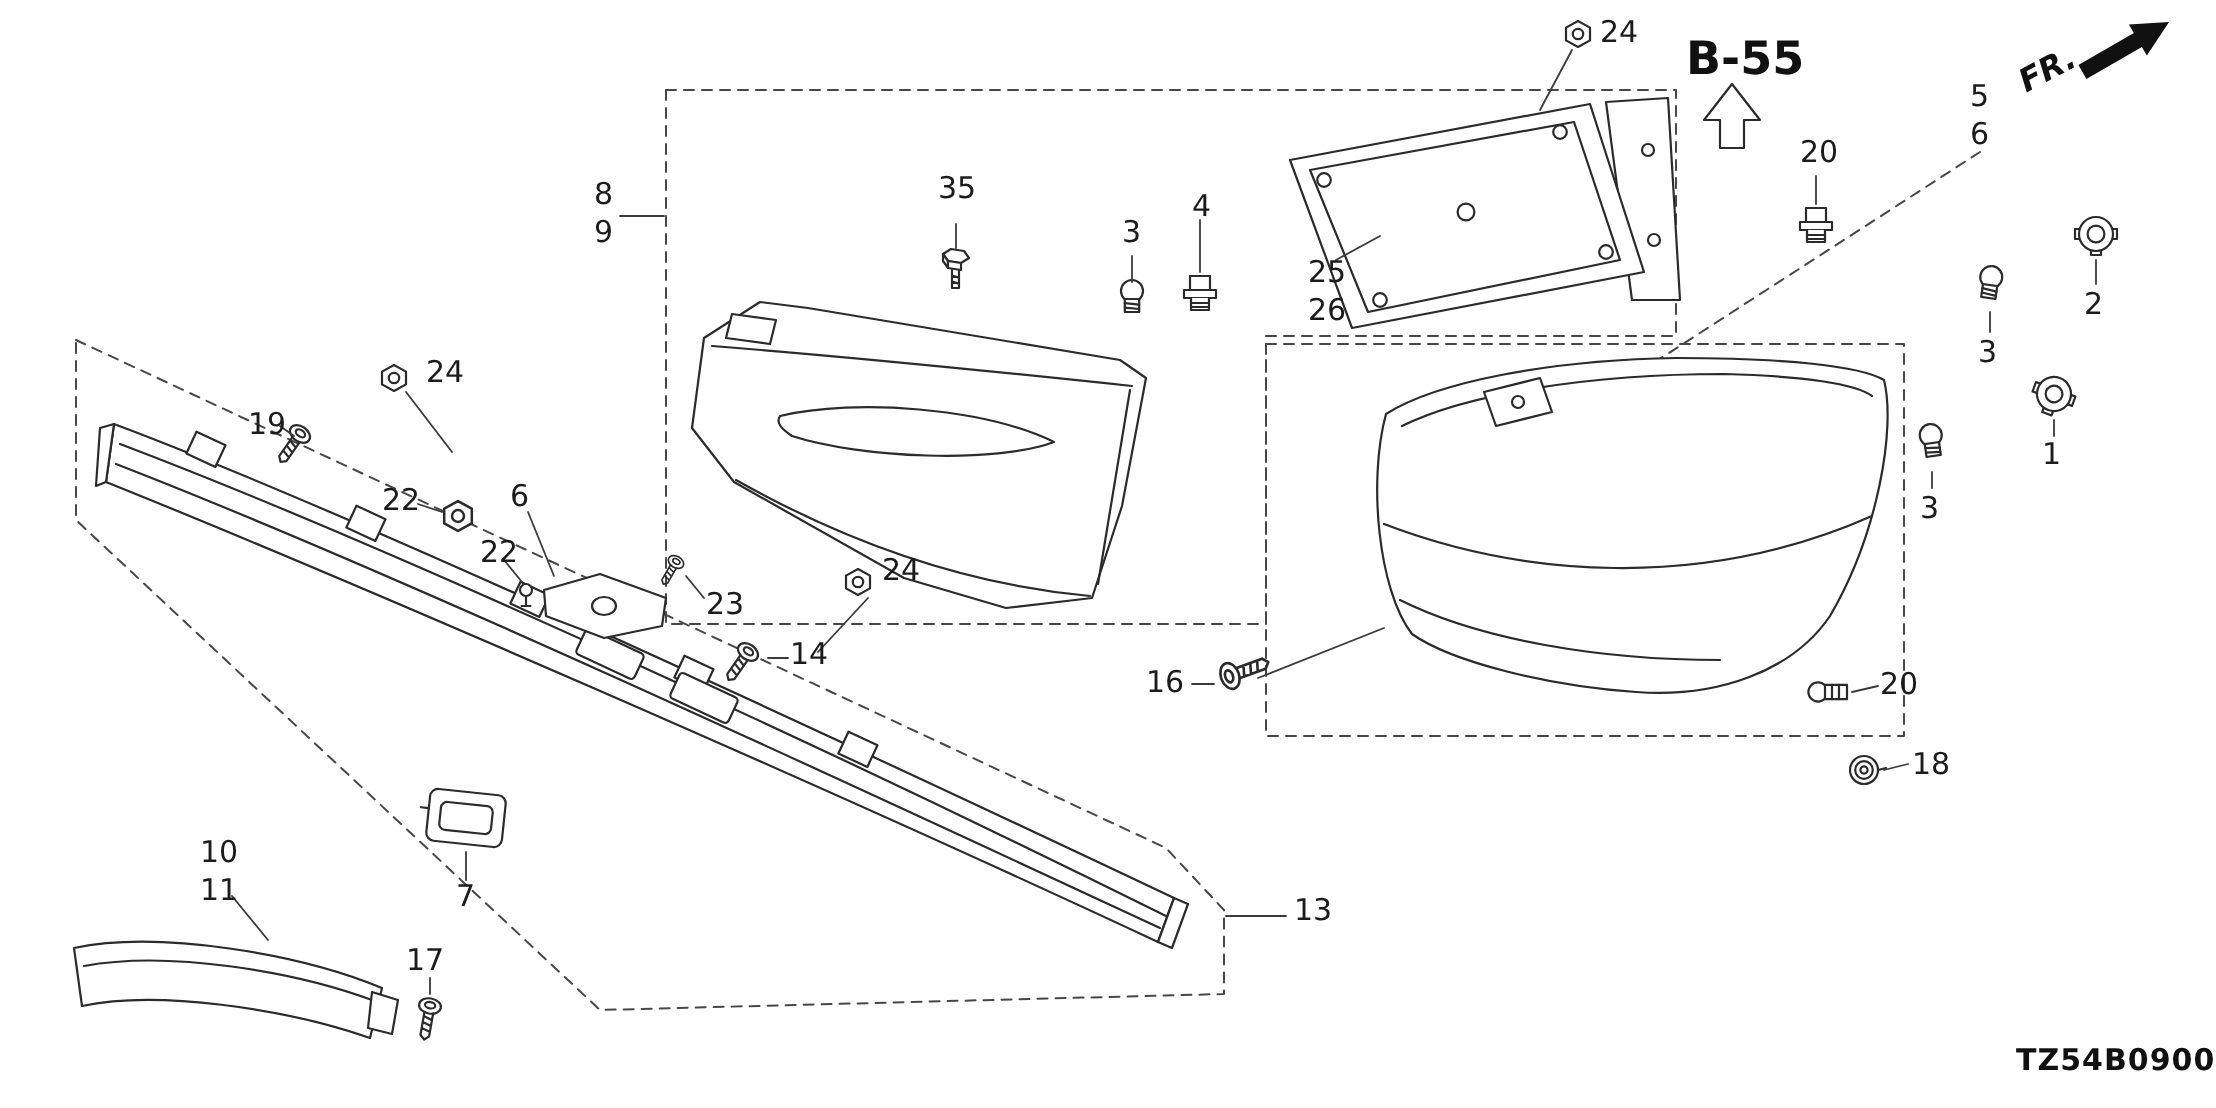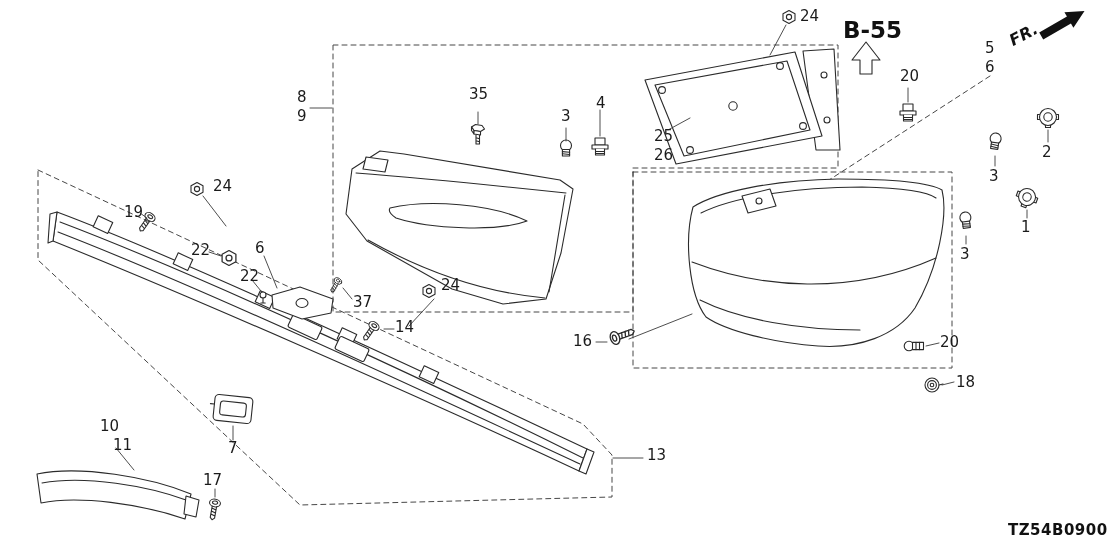--- a/index.html
+++ b/index.html
@@ -228,28 +228,28 @@
 <div class="lbl" style="left:985px;top:60px">6</div>
 <div class="lbl" style="left:1042px;top:145px">2</div>
 <div class="lbl" style="left:989px;top:169px">3</div>
 <div class="lbl" style="left:1021px;top:220px">1</div>
 <div class="lbl" style="left:960px;top:247px">3</div>
 <div class="lbl" style="left:213px;top:179px">24</div>
 <div class="lbl" style="left:124px;top:205px">19</div>
 <div class="lbl" style="left:191px;top:243px">22</div>
 <div class="lbl" style="left:255px;top:241px">6</div>
 <div class="lbl" style="left:240px;top:269px">22</div>
-<div class="lbl" style="left:353px;top:295px">37</div>
+<div class="lbl" style="left:353px;top:295px">23</div>
 <div class="lbl" style="left:441px;top:278px">24</div>
 <div class="lbl" style="left:395px;top:320px">14</div>
 <div class="lbl" style="left:573px;top:334px">16</div>
 <div class="lbl" style="left:647px;top:448px">13</div>
 <div class="lbl" style="left:228px;top:441px">7</div>
 <div class="lbl" style="left:100px;top:419px">10</div>
-<div class="lbl" style="left:113px;top:438px">11</div>
+<div class="lbl" style="left:100px;top:438px">11</div>
 <div class="lbl" style="left:203px;top:473px">17</div>
 <div class="lbl" style="left:956px;top:375px">18</div>
 <div class="lbl" style="left:940px;top:335px">20</div>
 
 <div class="ref" style="left:843px;top:19px">B-55</div>
 <div class="fr" style="left:1009px;top:27px">FR.</div>
 <div class="code" style="left:1008px;top:523px">TZ54B0900B</div>
 
 </div>
 

